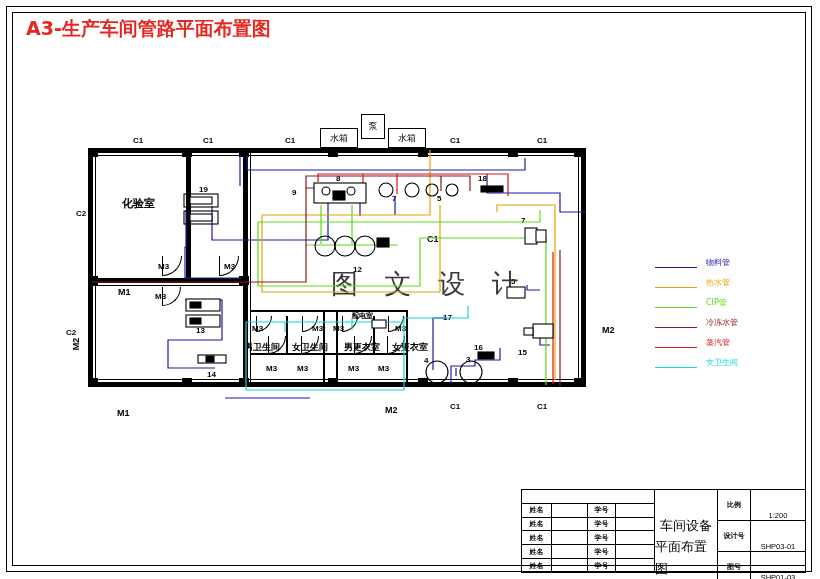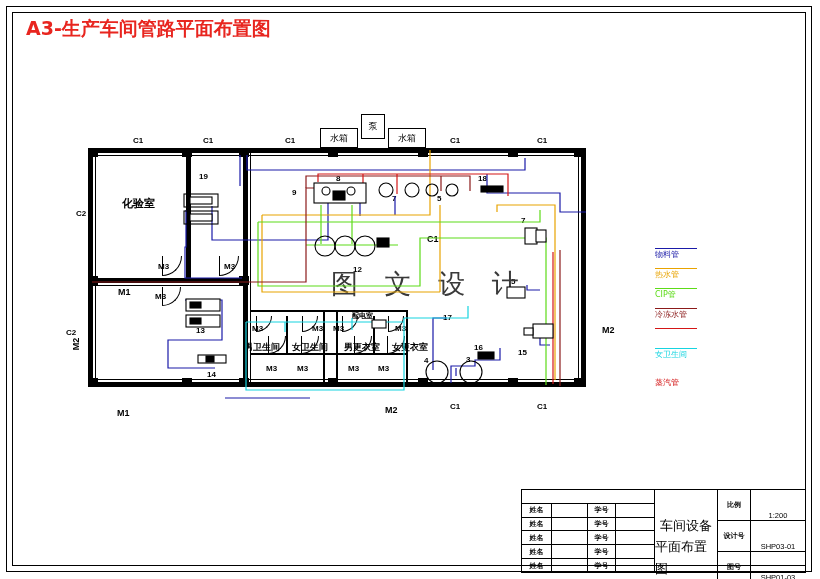--- a/index.html
+++ b/index.html
@@ -34,21 +34,21 @@
 
   .topbox{position:absolute;border:1.2px solid #000;background:#fff;
        display:flex;align-items:center;justify-content:center;
        font-family:"DejaVu Sans",sans-serif;font-size:9px;color:#000;}
 
   .watermark{position:absolute;left:331px;top:266px;font-size:27px;color:#3a3a3a;
        font-family:"DejaVu Serif",serif;letter-spacing:9px;white-space:nowrap;}
 
   
   .legend{position:absolute;left:655px;top:248px;}
-  .leg-row{display:flex;align-items:flex-start;height:20px;flex-direction:column;}
+  .leg-row{display:flex;align-items:flex-end;height:20px;}
   .leg-line{width:42px;height:0;border-top:1.6px solid #000;margin-right:9px;}
   .leg-txt{font-family:"DejaVu Sans",sans-serif;font-size:8px;white-space:nowrap;}
 
   
   .tb{position:absolute;left:521px;top:489px;width:285px;height:84px;
       border:1.2px solid #000;box-sizing:border-box;display:flex;}
   .tb-left{width:133px;border-right:1.2px solid #000;box-sizing:border-box;
       display:flex;flex-direction:column;}
   .tb-row{flex:1;display:flex;border-bottom:1px solid #000;box-sizing:border-box;}
   .tb-row:last-child{border-bottom:none;}
@@ -188,21 +188,21 @@
 <div class="wall-code" style="left:155px;top:292px;">M3</div>
 <div class="wall-code" style="left:252px;top:324px;">M3</div>
 <div class="wall-code" style="left:312px;top:324px;">M3</div>
 <div class="wall-code" style="left:333px;top:324px;">M3</div>
 <div class="wall-code" style="left:395px;top:324px;">M3</div>
 <div class="wall-code" style="left:266px;top:364px;">M3</div>
 <div class="wall-code" style="left:297px;top:364px;">M3</div>
 <div class="wall-code" style="left:348px;top:364px;">M3</div>
 <div class="wall-code" style="left:378px;top:364px;">M3</div>
 
-<div class="eqnum" style="left:199px;top:172px;">19</div>
+<div class="eqnum" style="left:199px;top:185px;">19</div>
 <div class="eqnum" style="left:292px;top:188px;">9</div>
 <div class="eqnum" style="left:336px;top:174px;">8</div>
 <div class="eqnum" style="left:392px;top:194px;">7</div>
 <div class="eqnum" style="left:437px;top:194px;">5</div>
 <div class="eqnum" style="left:478px;top:174px;">18</div>
 <div class="eqnum" style="left:521px;top:216px;">7</div>
 <div class="eqnum" style="left:353px;top:265px;">12</div>
 <div class="eqnum" style="left:196px;top:326px;">13</div>
 <div class="eqnum" style="left:207px;top:370px;">14</div>
 <div class="eqnum" style="left:511px;top:277px;">5</div>

